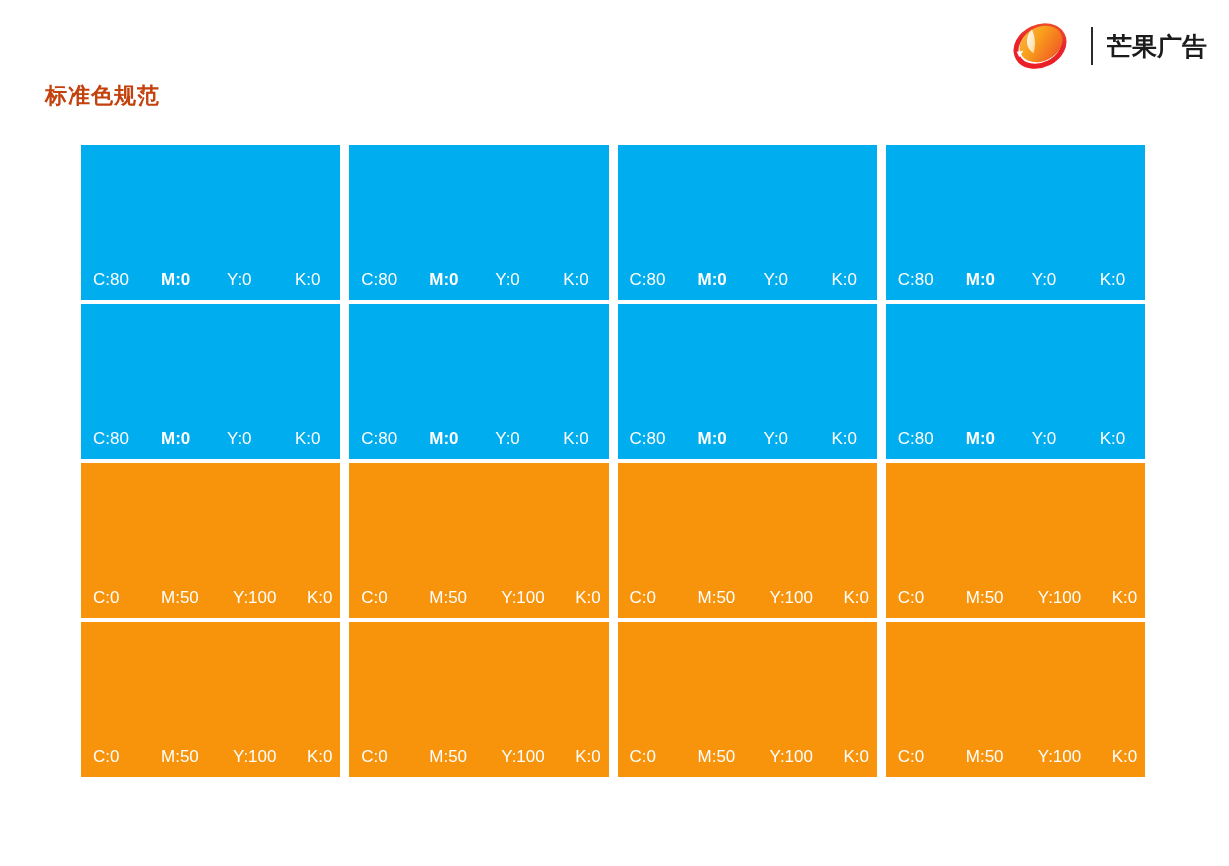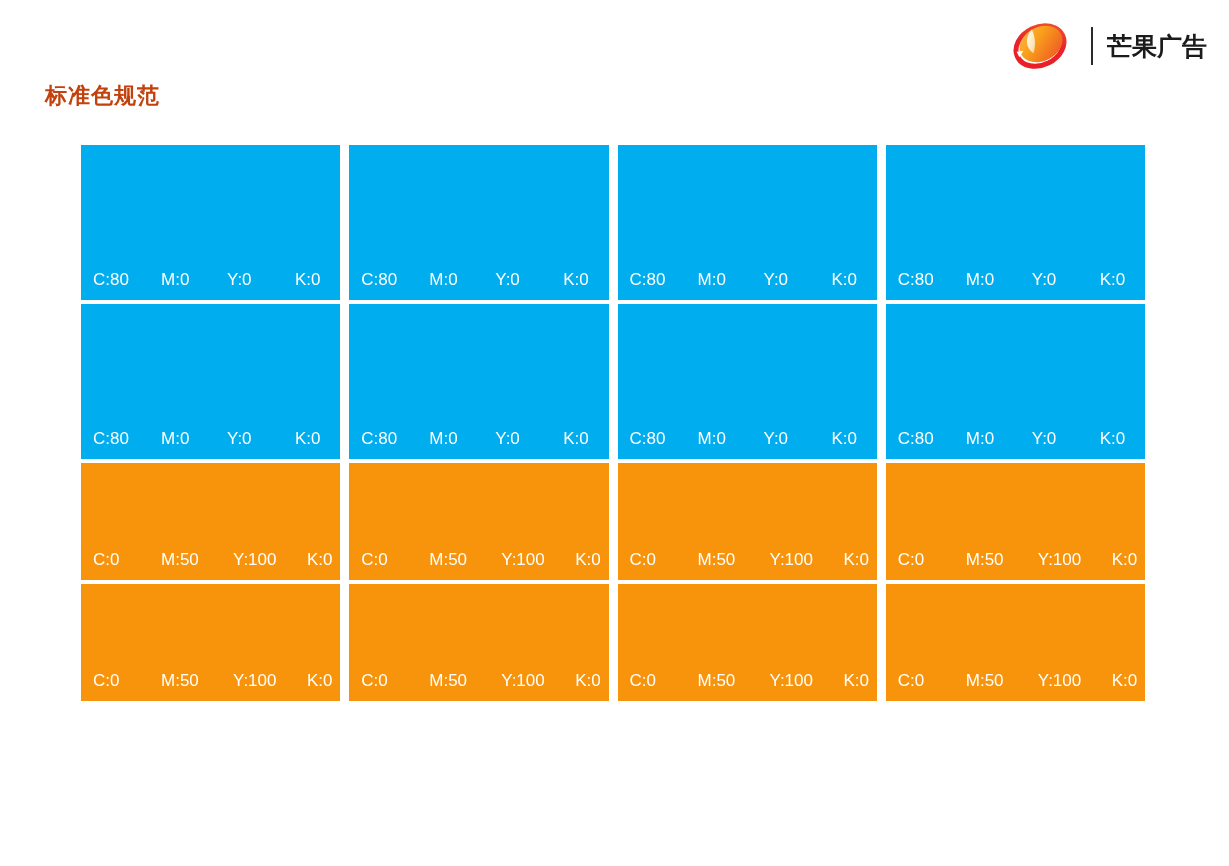--- a/index.html
+++ b/index.html
@@ -105,37 +105,37 @@
     gap: 9px;
     margin-bottom: 4px;
   }
 
   .swatch {
     flex: 1 1 0;
     position: relative;
     box-sizing: border-box;
   }
   .swatch.tall   { height: 155px; }
-  .swatch.short  { height: 117px; }
+  .swatch.short  { height: 155px; }
 
   .swatch-label {
     position: absolute;
     left: 12px;
     right: 10px;
     bottom: 10px;
     display: flex;
     color: #ffffff;
     font-size: 17px;
     line-height: 20px;
     white-space: nowrap;
   }
   .swatch-label .ch { flex: 0 0 auto; }
   
   .lbl-c { width: 68px; }
-  .lbl-m { width: 66px; }
+  .lbl-m { width: 66px; font-weight: bold; }
   .lbl-y { width: 68px; }
   .lbl-k { width: auto; }
 
   .lbl-c-o { width: 68px; }
   .lbl-m-o { width: 72px; }
   .lbl-y-o { width: 74px; }
   .lbl-k-o { width: auto; }
 </style>
 </head>
 <body>

